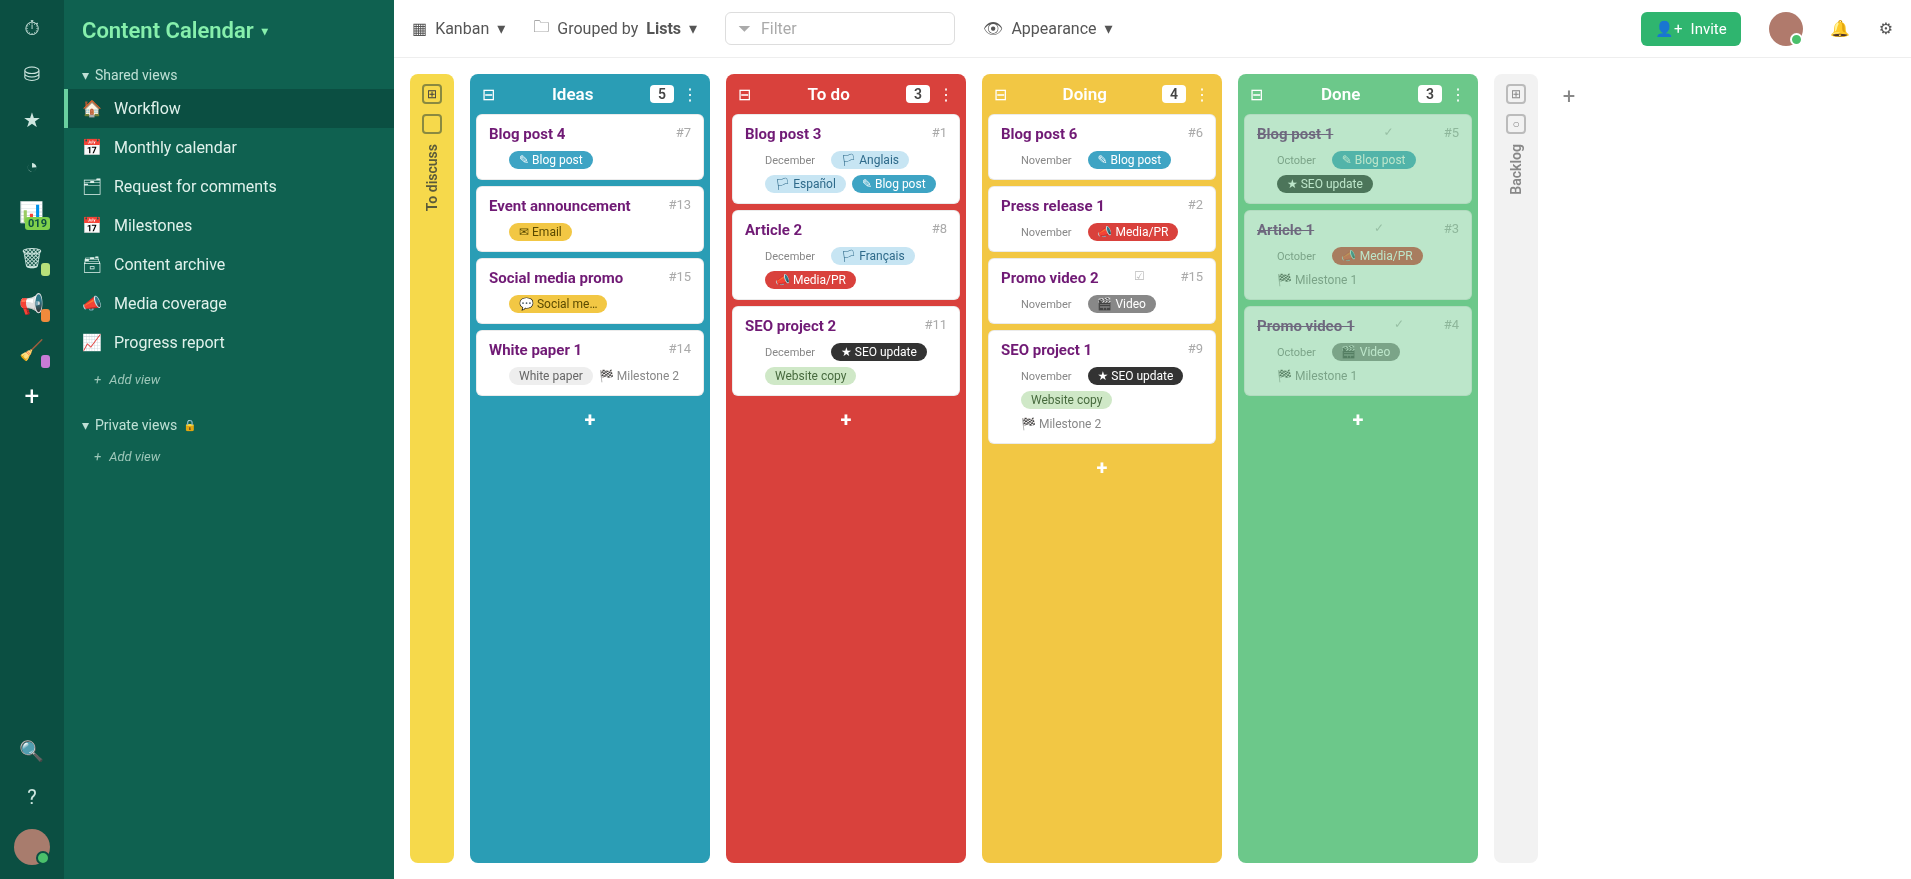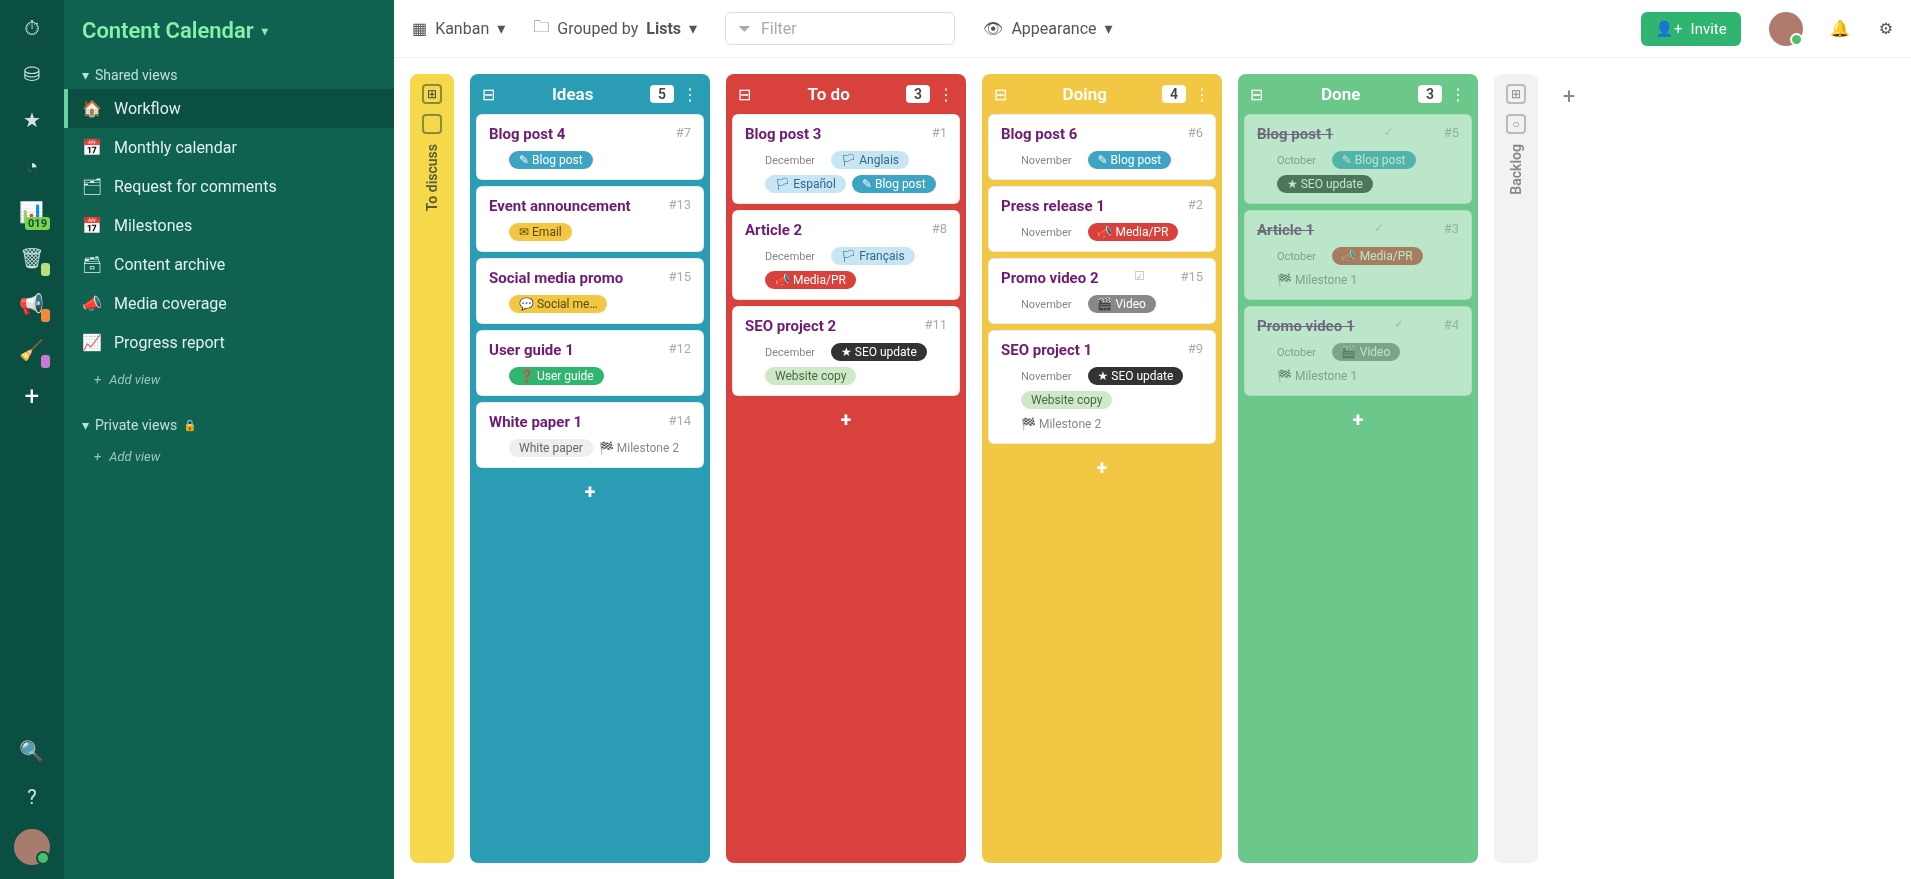--- a/index.html
+++ b/index.html
@@ -224,30 +224,20 @@
         <span class="ct">Social media promo</span>
 
         <span class="cid">#15</span>
       </div>
       <div class="tag-row">
               <span class="tag tag-social">💬 Social me…</span>
             </div>
     </div>
           <div class="card">
       <div class="card-top">
-        <span class="ct">User guide 1</span>
-
-        <span class="cid">#12</span>
-      </div>
-      <div class="tag-row">
-              <span class="tag tag-userguide">❓ User guide</span>
-            </div>
-    </div>
-          <div class="card">
-      <div class="card-top">
         <span class="ct">White paper 1</span>
 
         <span class="cid">#14</span>
       </div>
       <div class="tag-row">
               <span class="tag tag-white">White paper</span>
               <span class="tag tag-mile">🏁 Milestone 2</span>
             </div>
     </div>
           <div class="add-card">+</div>

